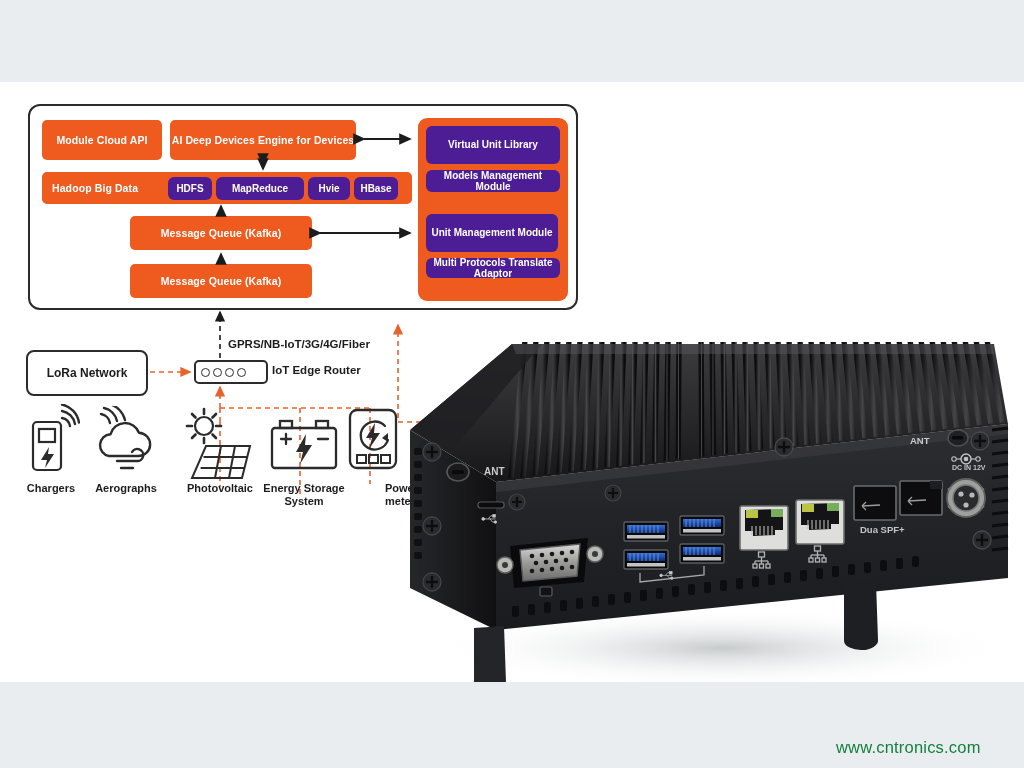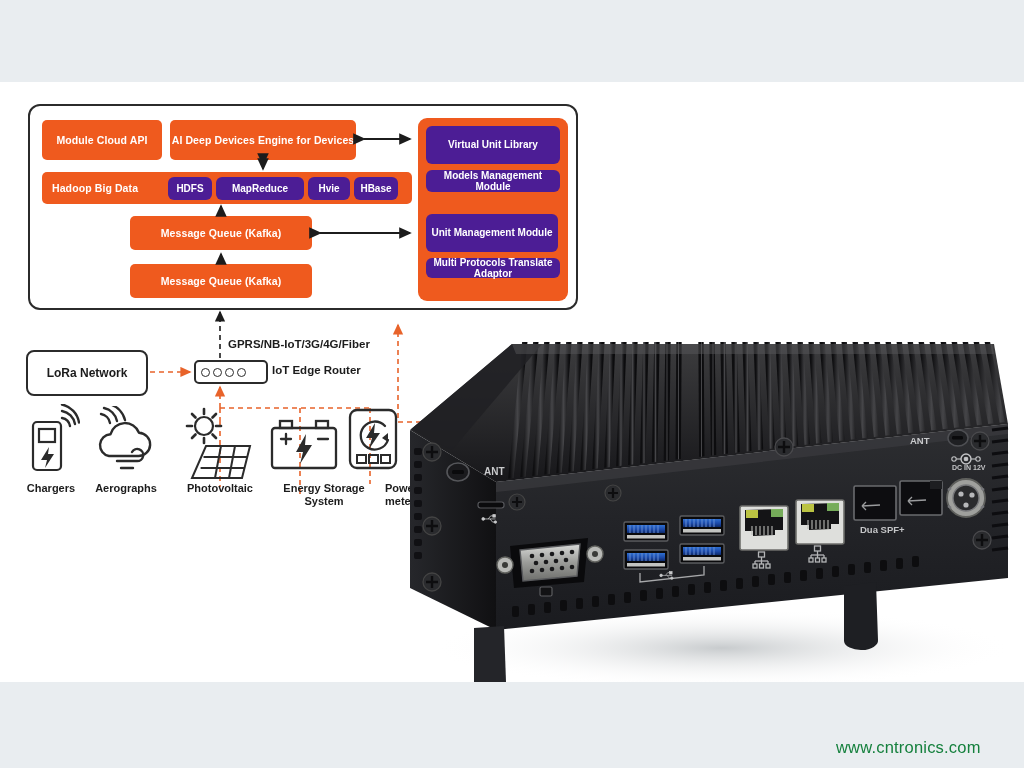--- a/index.html
+++ b/index.html
@@ -257,21 +257,21 @@
     <rect x="4" y="14" width="64" height="40" rx="3" fill="none" stroke="#2b2b2b" stroke-width="2.3"></rect>
     <rect x="12" y="7" width="12" height="7" fill="none" stroke="#2b2b2b" stroke-width="2.3"></rect>
     <rect x="48" y="7" width="12" height="7" fill="none" stroke="#2b2b2b" stroke-width="2.3"></rect>
     <g stroke="#2b2b2b" stroke-width="2.3" stroke-linecap="round">
       <line x1="13" y1="25" x2="23" y2="25"></line>
         <line x1="18" y1="20" x2="18" y2="30"></line>
       <line x1="50" y1="25" x2="60" y2="25"></line>
     </g>
     <path d="M38,20 L28,38 L35,38 L32,50 L44,31 L37,31 z" fill="#2b2b2b"></path>
   </svg>
-  <div class="dev-label" style="left:258px;top:400px;width:92px;margin-left:20px;">Energy Storage System</div>
+  <div class="dev-label" style="left:258px;top:400px;width:92px;">Energy Storage System</div>
 
   <svg class="dev-icon" style="left:347px;top:322px;width:52px;height:72px;" viewBox="0 0 52 72">
     <rect x="3" y="6" width="46" height="58" rx="7" fill="none" stroke="#2b2b2b" stroke-width="2.3"></rect>
     <path d="M38,22 a14,14 0 1 0 3,14" fill="none" stroke="#2b2b2b" stroke-width="2.3" stroke-linecap="round"></path>
     <path d="M41,29 L41,38 L35,34 z" fill="#2b2b2b"></path>
     <path d="M28,19 L19,34 L25,34 L22,45 L33,29 L27,29 z" fill="#2b2b2b"></path>
     <g fill="none" stroke="#2b2b2b" stroke-width="2">
       <rect x="10" y="51" width="9" height="8"></rect>
       <rect x="22" y="51" width="9" height="8"></rect>
       <rect x="34" y="51" width="9" height="8"></rect>

